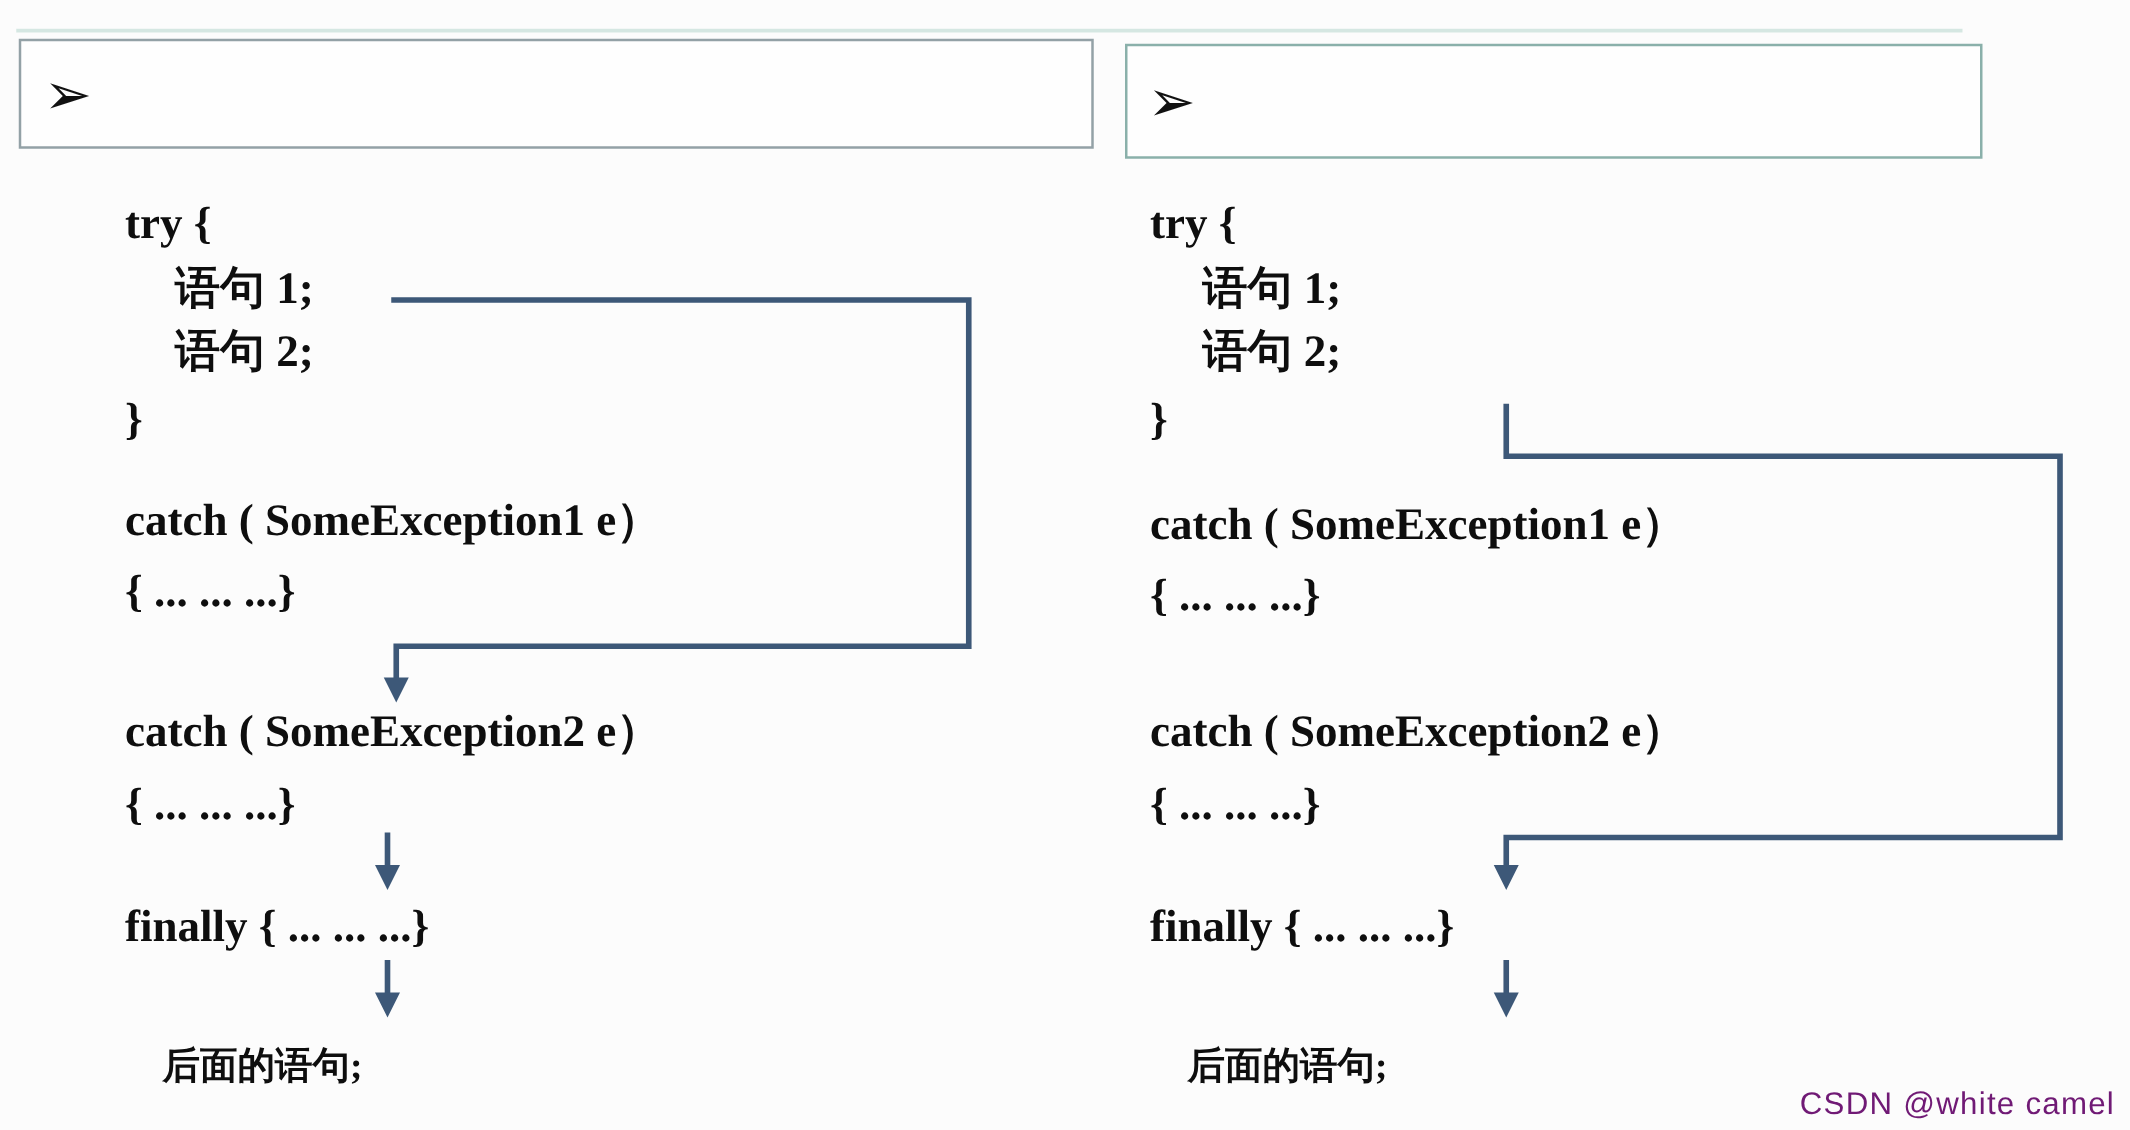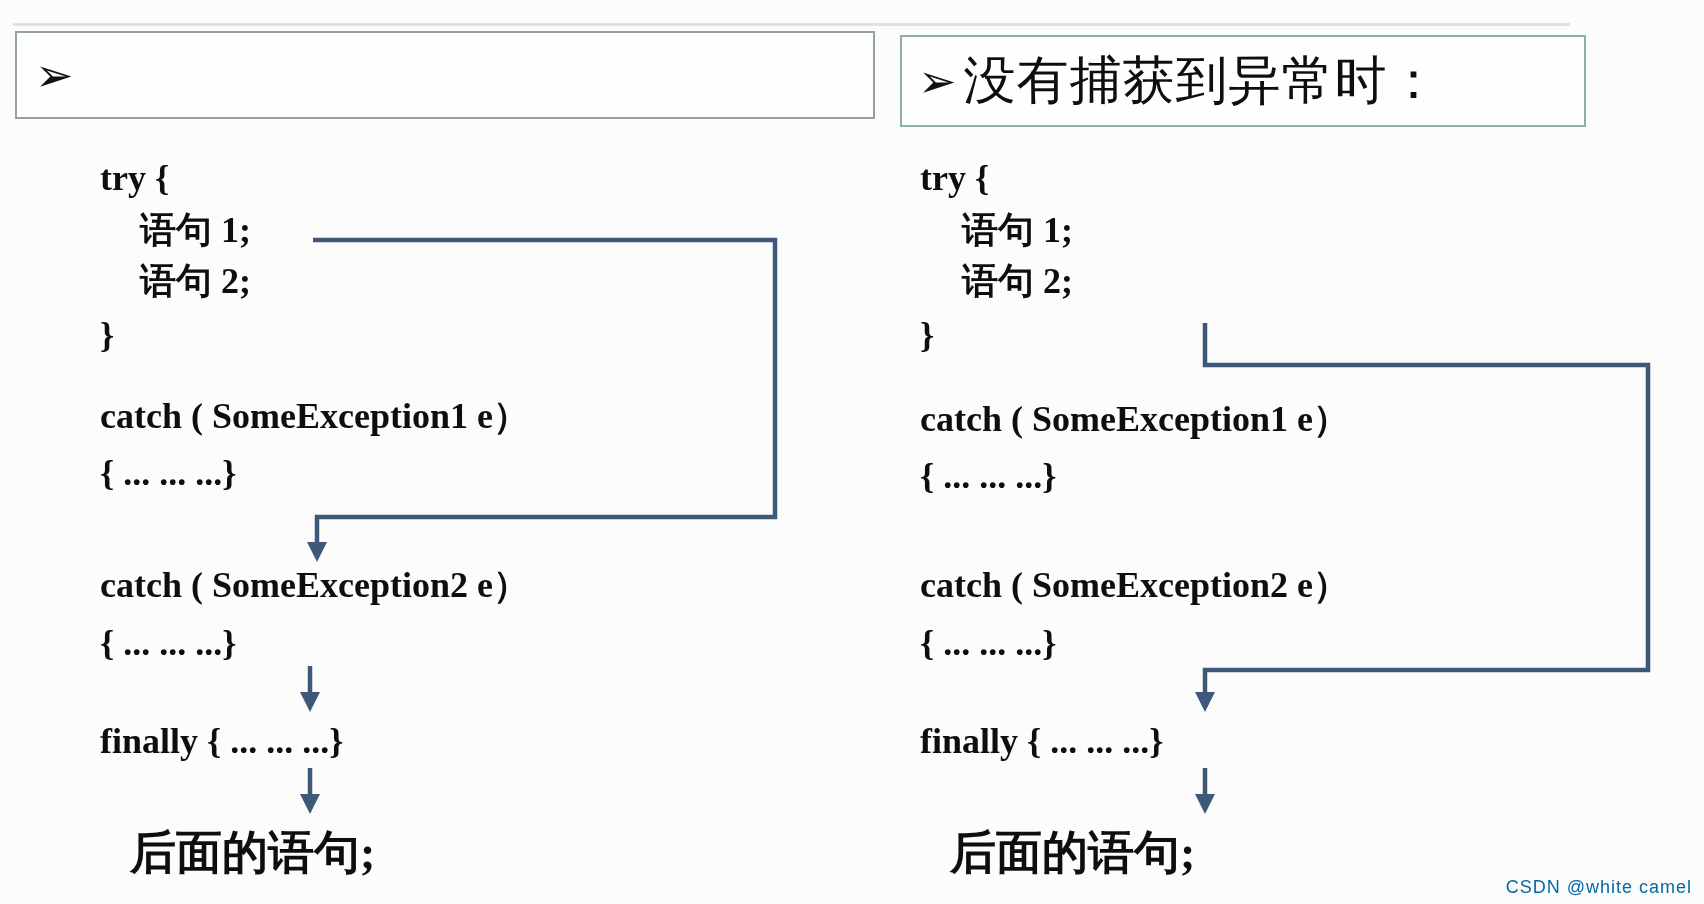--- a/index.html
+++ b/index.html
@@ -46,49 +46,48 @@
 
   
   .cl{
     position:absolute;
     font-family:"Liberation Serif", serif;
     font-weight:bold;
     font-size:36px;
     white-space:nowrap;
     line-height:46px;
   }
-  .cl.big{font-size:46px;line-height:56px;}
+  .cl.big{font-size:30px;line-height:56px;}
   .code{position:absolute;left:0;top:0;width:852px;height:764px;}
   .code-right{left:820px;width:884px;}
 
   
   svg.flow{position:absolute;left:0;top:0;pointer-events:none;}
   .flow path, .flow line{stroke:#3d5878;stroke-width:4.5;fill:none;}
   .flow polygon{fill:#3d5878;stroke:none;}
 
   .watermark{
     position:absolute;right:12px;bottom:6px;
-    font-size:18px;color:#0369a1;
+    font-size:25px;color:#701a75;
     letter-spacing:1px;
   }
 </style>
 </head>
 <body>
 
 <div class="stage">
 
   <div class="topline"></div>
 
   <div class="hdr hdr-left">
     <span class="bullet">➢</span>
   </div>
 
   <div class="hdr hdr-right">
     <span class="bullet">➢</span>
-    <span>没有捕获到异常时：</span>
   </div>
 
   <div class="code code-left">
     <div class="cl" style="left:100px;top:155px">try {</div>
     <div class="cl" style="left:140px;top:207px">语句 1;</div>
     <div class="cl" style="left:140px;top:258px">语句 2;</div>
     <div class="cl" style="left:100px;top:312px">}</div>
     <div class="cl" style="left:100px;top:393px">catch ( SomeException1 e）</div>
     <div class="cl" style="left:100px;top:450px">{ ... ... ...}</div>
     <div class="cl" style="left:100px;top:562px">catch ( SomeException2 e）</div>

